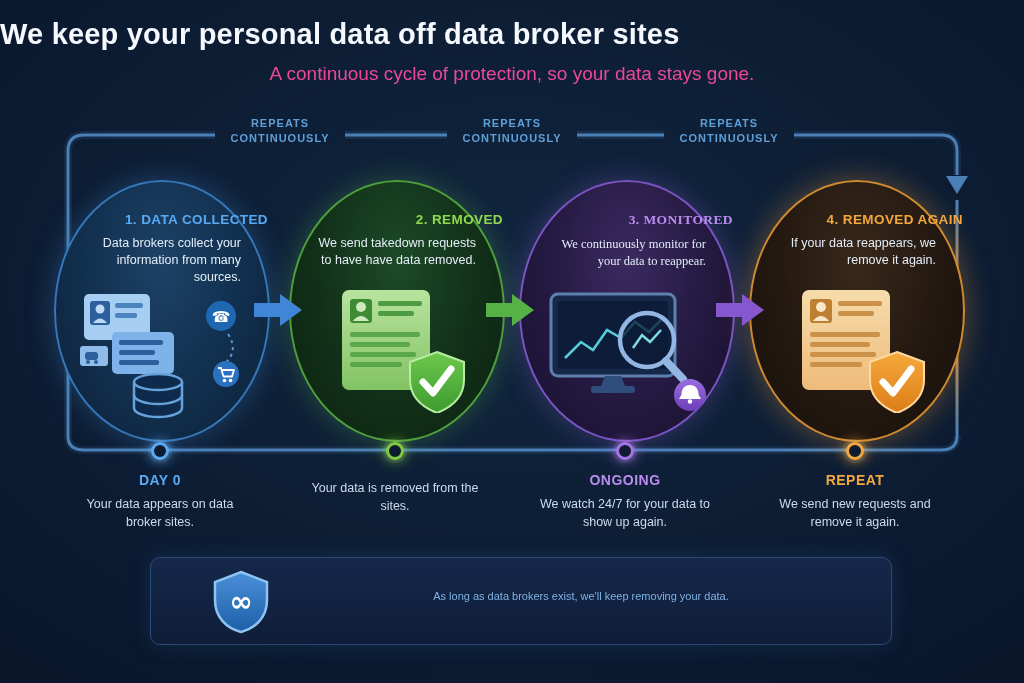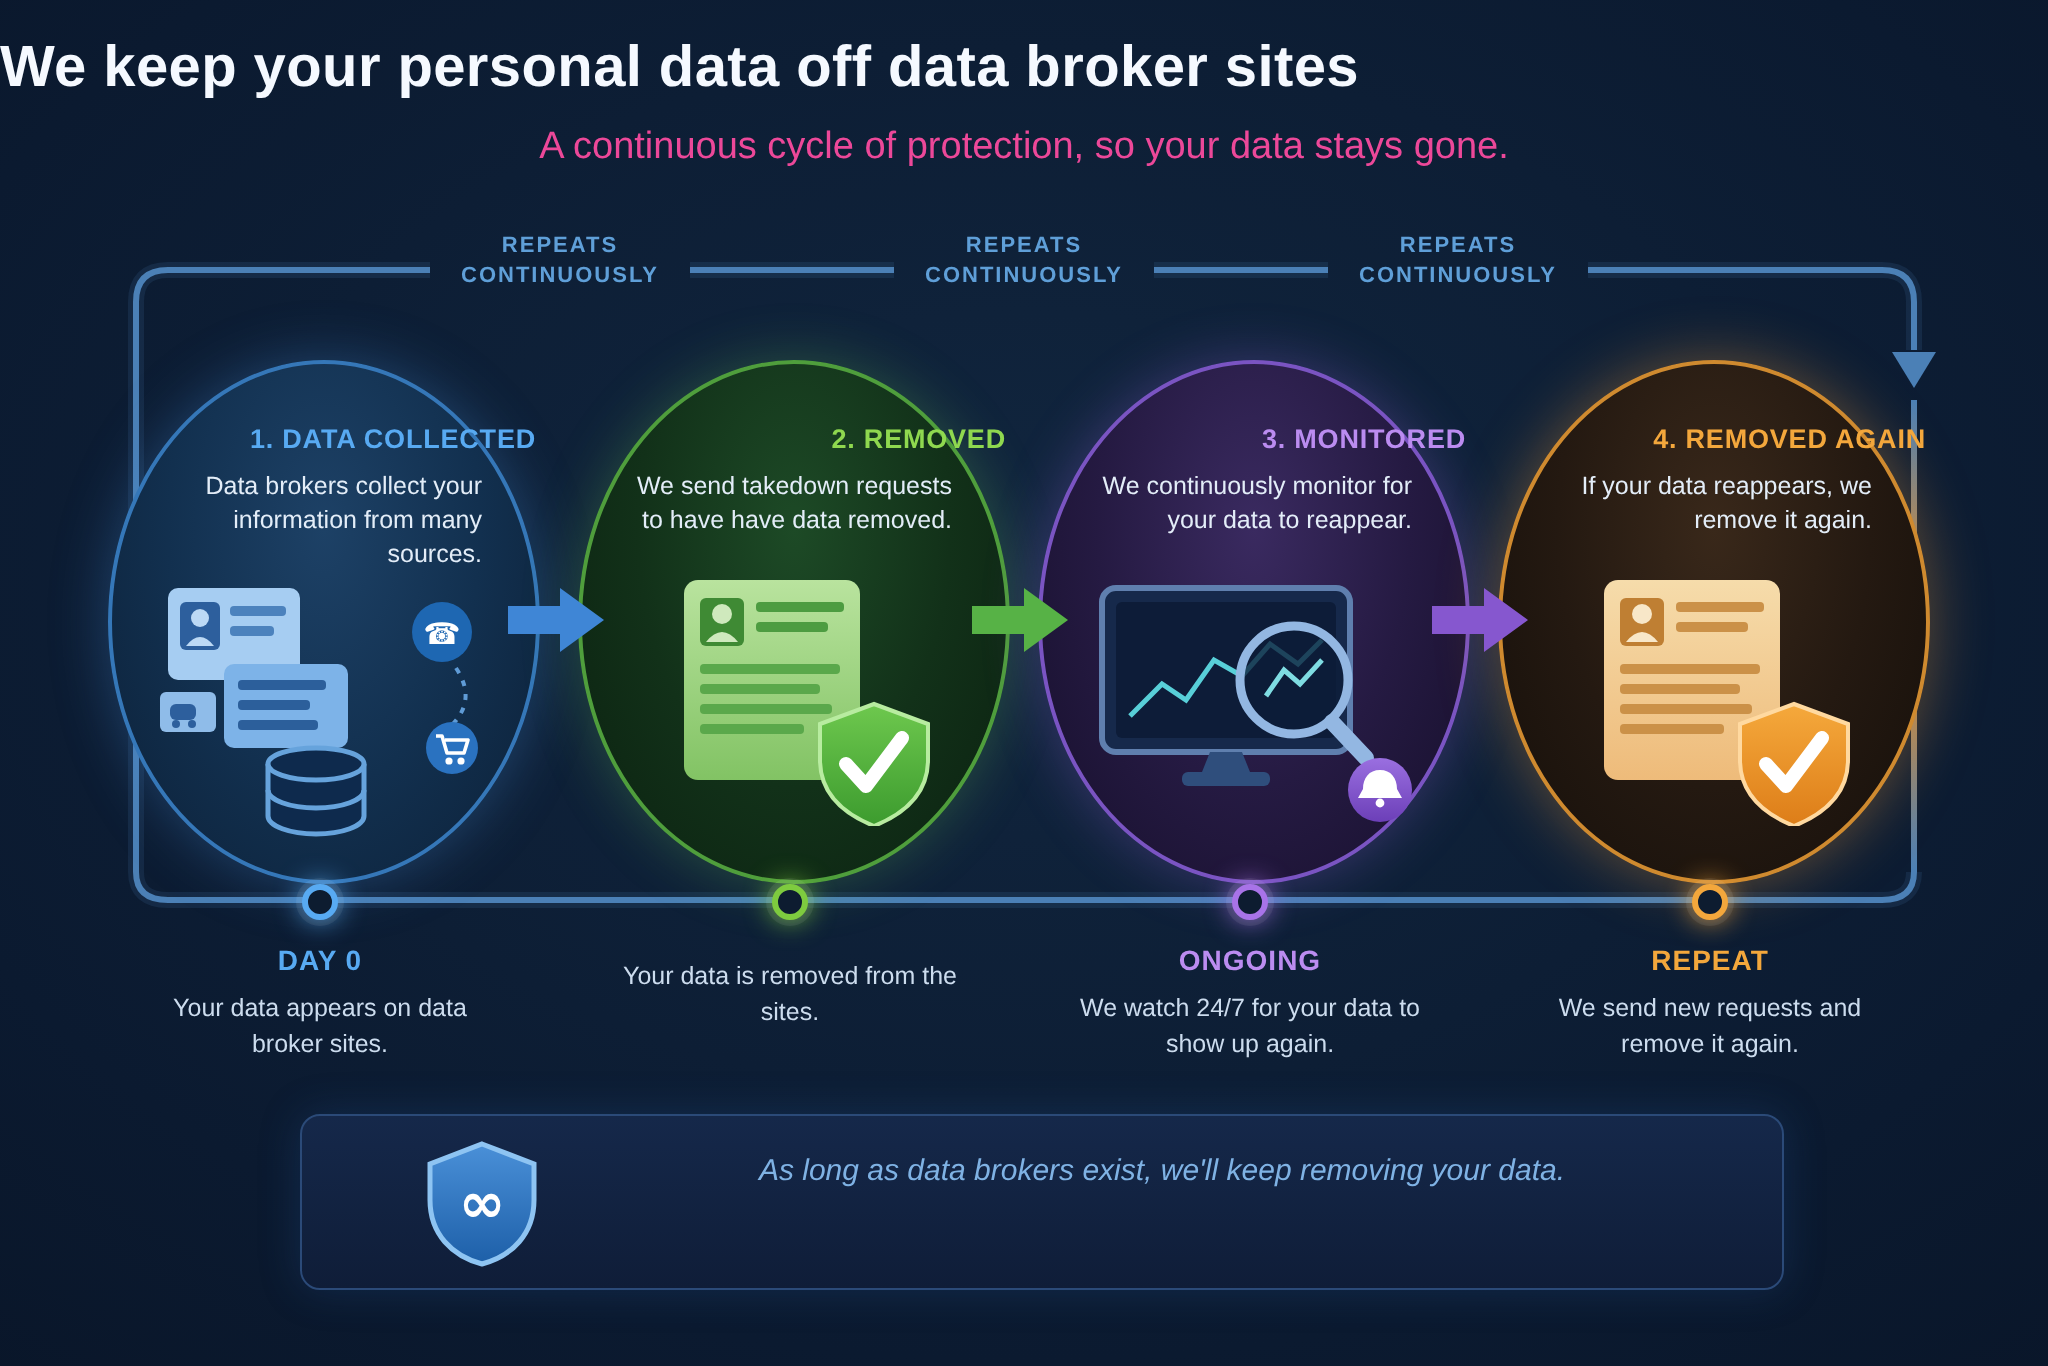--- a/index.html
+++ b/index.html
@@ -40,21 +40,21 @@
   .stage-icons { position: absolute; left: 50%; top: 106px; transform: translateX(-50%); }
 
   .s1 { left: 54px;  --ac: #58aaf2;
         background: radial-gradient(ellipse at 50% 32%, #1d4166 0%, #12304f 52%, #0c2037 100%);
         border: 2px solid #3577b8; box-shadow: 0 0 28px rgba(70,140,215,.35); }
   .s2 { left: 289px; --ac: #8fd84f;
         background: radial-gradient(ellipse at 50% 32%, #1d4a26 0%, #123119 52%, #0b2110 100%);
         border: 2px solid #4f9e3c; box-shadow: 0 0 28px rgba(100,190,80,.3); }
   .s3 { left: 519px; --ac: #bb8cf0;
         background: radial-gradient(ellipse at 50% 32%, #3a2a60 0%, #251a42 52%, #160f2b 100%);
-        border: 2px solid #7a54c2; box-shadow: 0 0 28px rgba(150,100,220,.32); }
+        border: 2px solid #7a54c2; box-shadow: 0 0 28px rgba(150,100,220,.32); font-family: Liberation Serif, serif; }
   .s4 { left: 749px; --ac: #f3a73c;
         background: radial-gradient(ellipse at 50% 32%, #39281a 0%, #241911 52%, #150f0a 100%);
         border: 2px solid #cf8a2f; box-shadow: 0 0 30px rgba(235,150,50,.4); }
 
   
   .flow-arrow { z-index: 3; top: 292px; }
   .fa1 { left: 254px; } .fa2 { left: 486px; } .fa3 { left: 716px; }
 
   
   .dot {
@@ -74,21 +74,21 @@
   
   .banner {
     z-index: 2; left: 150px; top: 557px; width: 740px; height: 86px;
     border-radius: 10px; border: 1px solid #2b4a78;
     background: linear-gradient(180deg, #15284a 0%, #0f1d38 100%);
     box-shadow: 0 0 20px rgba(40,90,160,.25);
   }
   .banner-shield { position: absolute; left: 62px; top: 12px; }
   .banner-text { position: absolute; left: 140px; right: 20px; top: 15px; text-align: center; }
   .banner-title { color: #ffffff; font-size: 19px; font-weight: 700; letter-spacing: .3px; white-space: pre-wrap; }
-  .banner-sub { margin-top: 4px; color: #7fb2e4; font-size: 15px; font-style: italic; }
+  .banner-sub { margin-top: 17px; color: #7fb2e4; font-size: 11px; }
 </style>
 </head>
 <body>
 
 <div class="abs page-title">We keep your personal data off data broker sites</div>
 <div class="abs page-subtitle">A continuous cycle of protection, so your data stays gone.</div>
 
 <svg class="abs track" width="1024" height="683" viewBox="0 0 1024 683">
   <defs>
     <linearGradient id="gradRight" x1="0" y1="200" x2="0" y2="436" gradientUnits="userSpaceOnUse">

